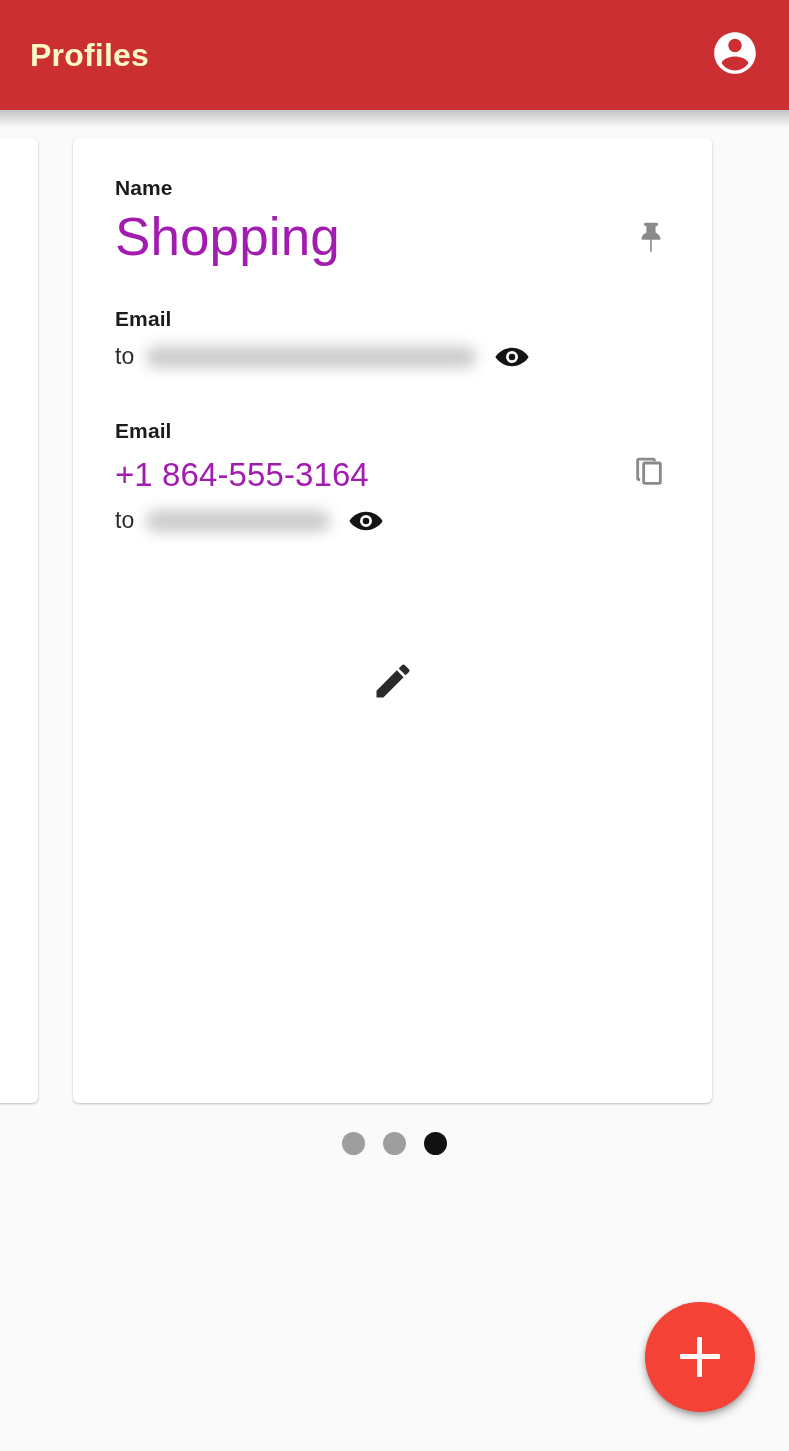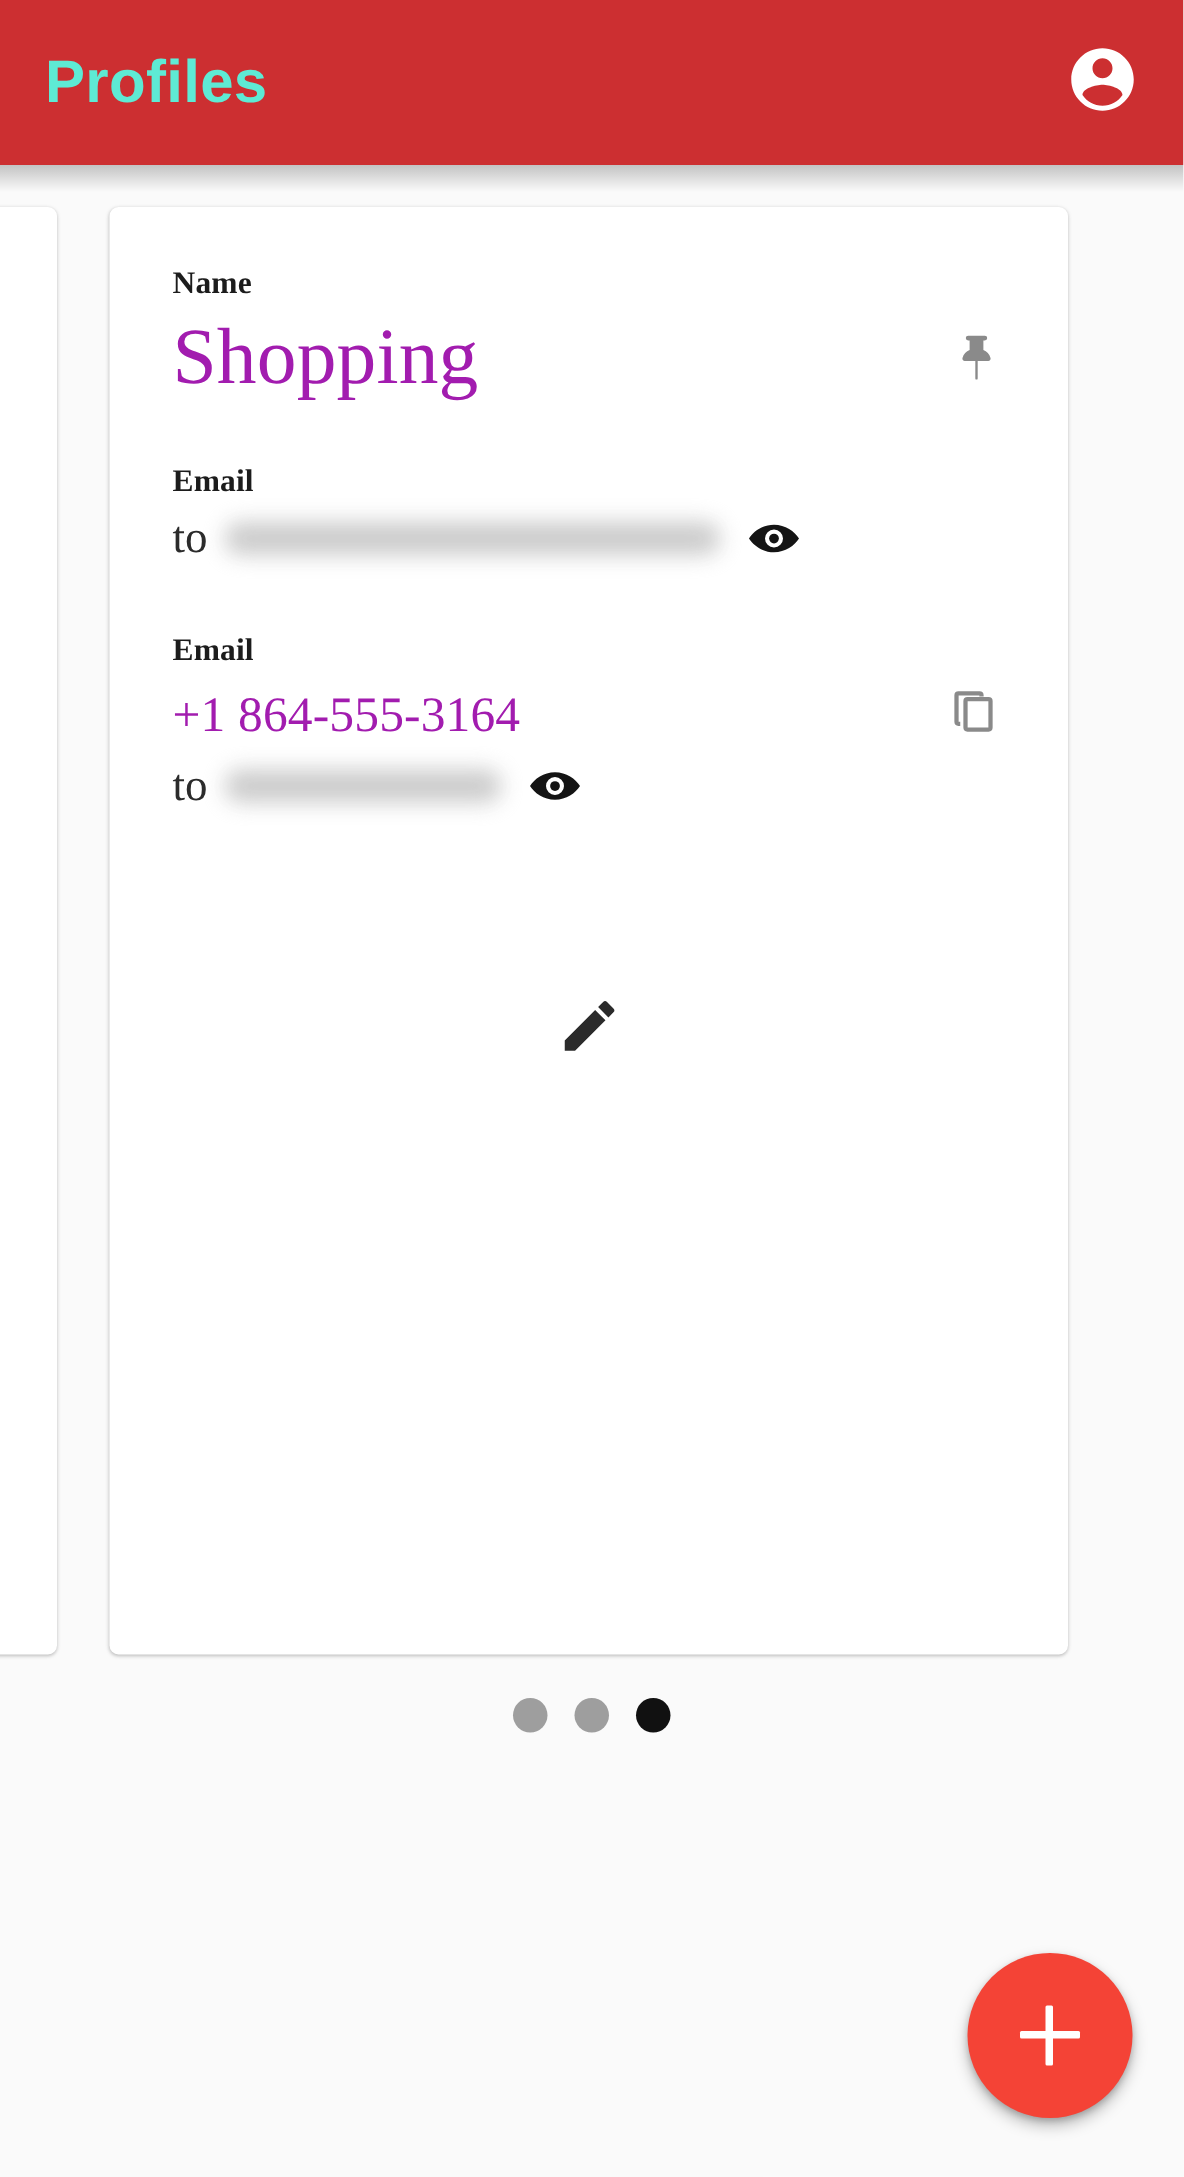--- a/index.html
+++ b/index.html
@@ -13,34 +13,34 @@
 
   
   .appbar {
     position:absolute; left:0; top:0; width:789px; height:110px;
     background:#cc2f31;
     display:flex; align-items:center; justify-content:space-between;
     padding:0 28px 0 30px;
     z-index:20;
   }
   .appbar-title {
-    color:#5eead4; font-size:40px; font-weight:bold; letter-spacing:0.2px;
+    color:#fef9c3; font-size:32px; font-weight:bold; letter-spacing:0.2px;
     line-height:1;
   }
   .appbar-shadow {
     position:absolute; left:0; top:110px; width:789px; height:18px;
     background:linear-gradient(to bottom, rgba(0,0,0,0.22), rgba(0,0,0,0.0));
     z-index:19; pointer-events:none;
   }
   .account-btn {
     width:52px; height:52px; display:flex; align-items:center; justify-content:center;
   }
 
   
-  .carousel { position:absolute; left:0; top:110px; width:665px; height:1000px;font-family:Liberation Serif, serif; }
+  .carousel { position:absolute; left:0; top:110px; width:665px; height:1000px; }
 
   .card {
     position:absolute; background:#ffffff; border-radius:6px;
     box-shadow:0 1px 3px rgba(0,0,0,0.16), 0 1px 2px rgba(0,0,0,0.10);
   }
   .card-prev {
     left:-80px; top:28px; width:118px; height:965px;
   }
   .card-main {
     left:73px; top:28px; width:639px; height:965px;
@@ -56,21 +56,21 @@
     display:flex; align-items:center; justify-content:space-between;
   }
   .field-value {
     color:#a21caf; font-weight:300; letter-spacing:0.1px;
     white-space:nowrap;
   }
   .value-name { font-size:53px; line-height:1.18; }
   .value-text { font-size:33px; line-height:1.2; }
 
   .sub-row { display:flex; align-items:center; margin-top:6px; }
-  .sub-to { font-size:30px; color:#2b2b2b; font-weight:400; }
+  .sub-to { font-size:23px; color:#2b2b2b; font-weight:400; }
   .redacted {
     height:22px; margin-left:12px; border-radius:10px;
     background:#c9c9c9;
     filter:blur(7px);
     opacity:0.95;
   }
   .redacted.wide { width:330px; }
   .redacted.narrow { width:184px; }
 
   .icon-btn { display:flex; align-items:center; justify-content:center; flex:0 0 auto; }

